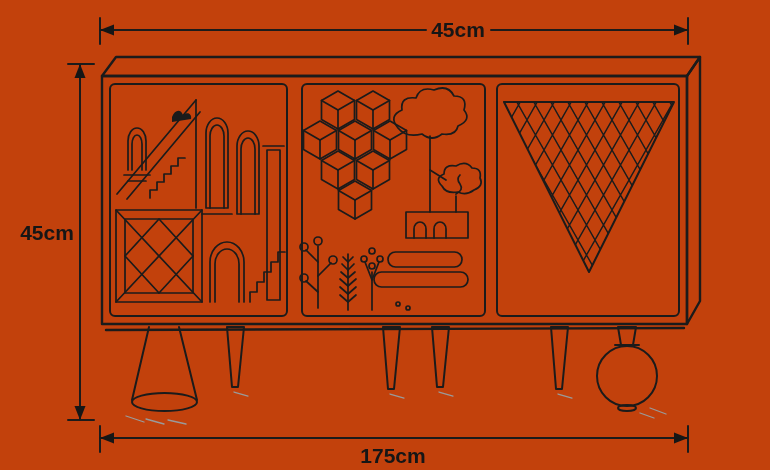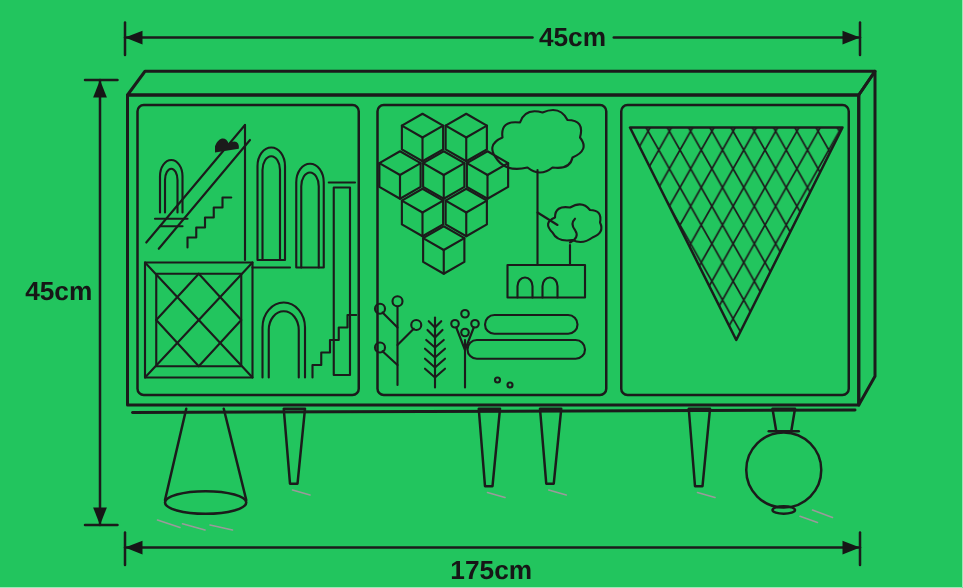--- a/index.html
+++ b/index.html
@@ -1,17 +1,17 @@
 <!DOCTYPE html>
 <html><head>
 <meta charset="utf-8">
 <style>
   html,body{margin:0;padding:0;background:#ffffff;}
   .canvas{
-    width:770px;height:470px;position:relative;background:#22c55e;
+    width:770px;height:470px;position:relative;background:#c2410c;
     font-family:"Liberation Sans",sans-serif;overflow:hidden;
   }
   svg{display:block;}
   text.dim-label{
     font-family:"Liberation Sans",sans-serif;
     font-weight:700;
     font-size:21px;
     fill:#161616;
     text-anchor:middle;
   }

